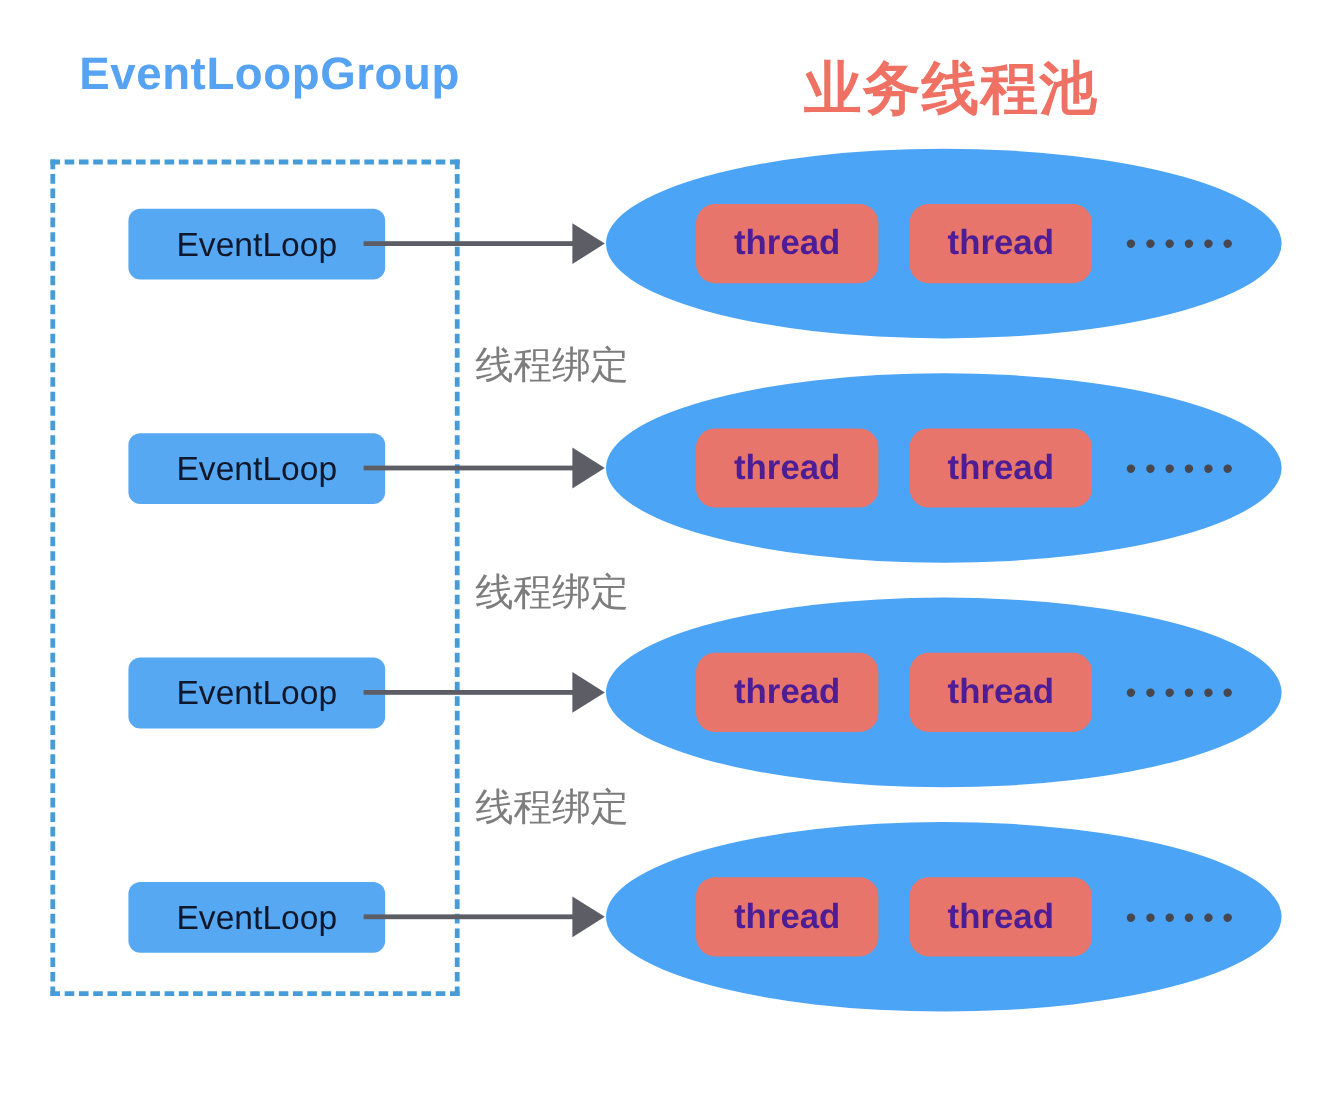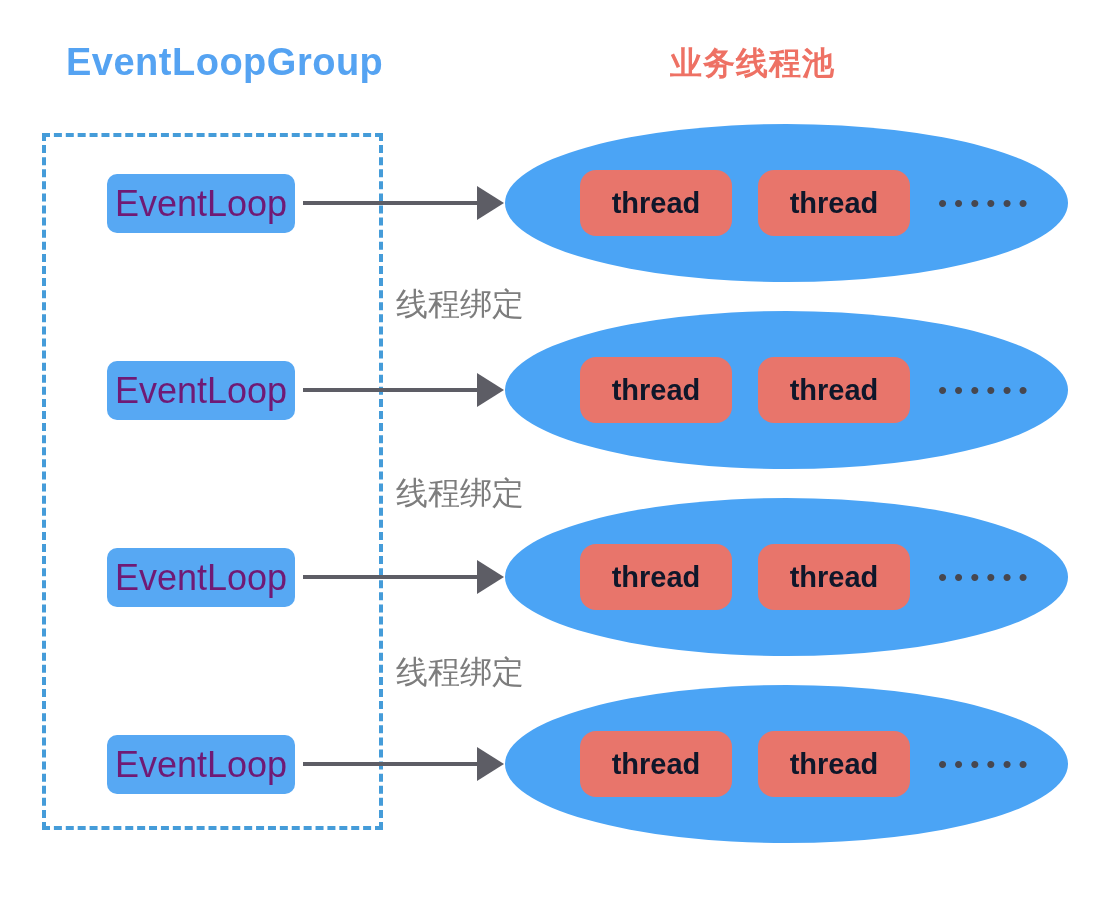--- a/index.html
+++ b/index.html
@@ -21,21 +21,21 @@
     white-space: nowrap;
   }
   .title-group {
     left: 66px; top: 41px;
     font-size: 38px;
     color: #55a3f2;
     letter-spacing: 0.5px;
   }
   .title-pool {
     left: 670px; top: 42px;
-    font-size: 32px;
+    font-size: 48px;
     color: #ee7164;
     letter-spacing: 1px;
   }
 
   
   .group-box {
     position: absolute;
     left: 42px; top: 133px;
     width: 341px; height: 697px;
     border: 4px dashed #459cd9;
@@ -49,25 +49,25 @@
     height: 158px;
   }
   .row-1 { top: 124px; }
   .row-2 { top: 311px; }
   .row-3 { top: 498px; }
   .row-4 { top: 685px; }
 
   .eventloop-box {
     position: absolute;
     left: 107px; top: 50px;
-    width: 188px; height: 59px;
+    width: 214px; height: 59px;
     background: #57a8f3;
     border-radius: 10px;
-    color: #701a75;
-    font-size: 36px;
+    color: #0f172a;
+    font-size: 28px;
     display: flex;
     align-items: center;
     justify-content: center;
   }
 
   .arrow-line {
     position: absolute;
     left: 303px; top: 77px;
     width: 177px; height: 4px;
     background: #5d5d65;
@@ -88,21 +88,21 @@
     background: #4ba4f5;
     border-radius: 50%;
   }
 
   .thread-box {
     position: absolute;
     top: 46px;
     width: 152px; height: 66px;
     background: #e8756b;
     border-radius: 16px;
-    color: #0f172a;
+    color: #4c1d95;
     font-size: 29px;
     font-weight: 600;
     display: flex;
     align-items: center;
     justify-content: center;
   }
   .thread-1 { left: 580px; }
   .thread-2 { left: 758px; }
 
   .dots {

